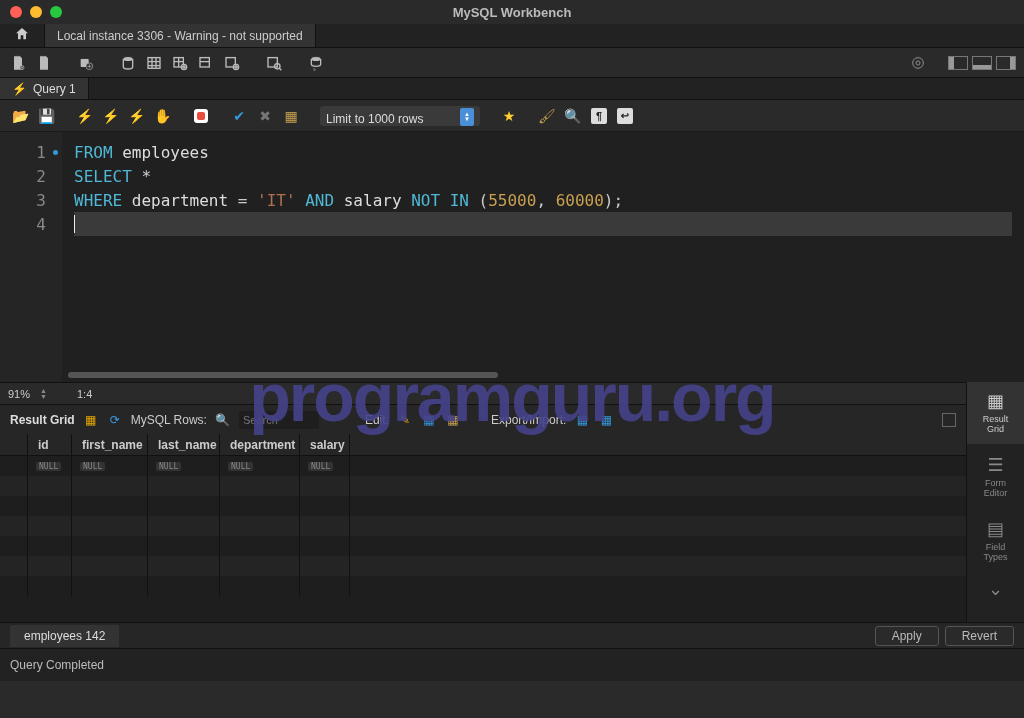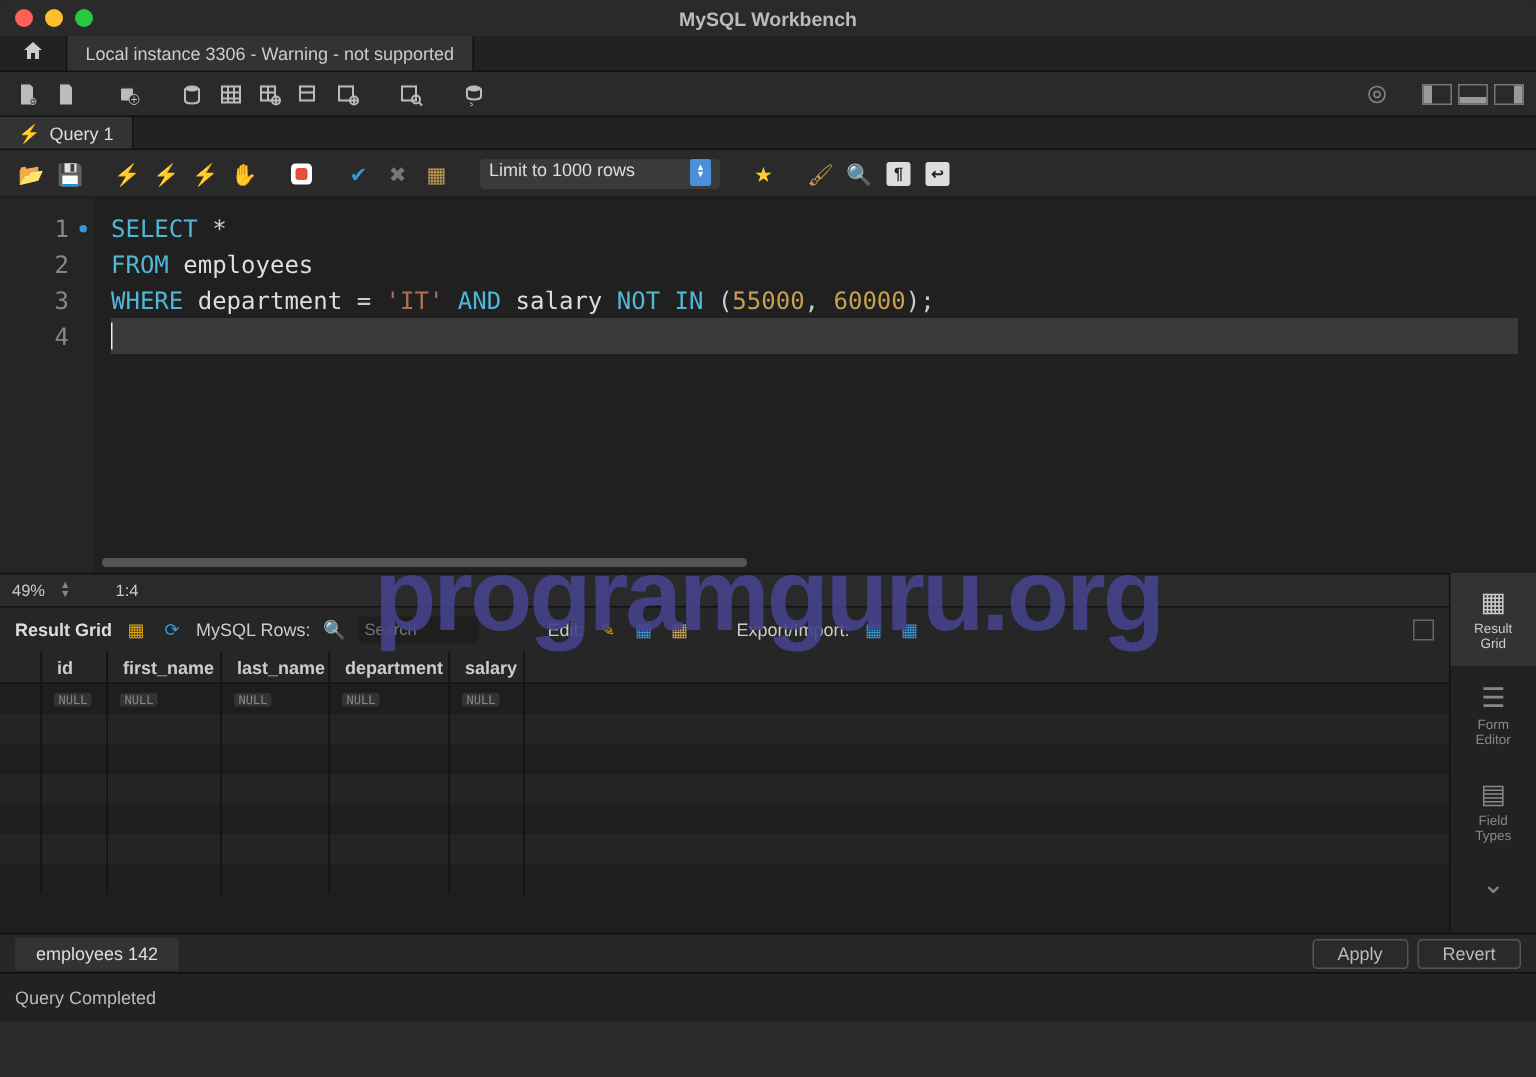--- a/index.html
+++ b/index.html
@@ -115,21 +115,21 @@
   .x-gray { color: #777; }
   .broom { color:#c9a050;}
   .limit-select {
     background: #3a3a3a;
     border: none;
     color: #ddd; font-size: 12px;
     height: 20px;
     padding: 0 6px;
     border-radius: 3px;
     width: 160px;
-    display:flex; align-items:flex-start; justify-content:space-between;
+    display:flex; align-items:flex-end; justify-content:space-between;
   }
   .limit-arrows {
     width: 14px; height: 18px; background:#4a90d9;
     border-radius:2px;
     display:flex;flex-direction:column;align-items:center;justify-content:center;
     font-size:6px;line-height:5px;color:#fff;
   }
   .star-plus { color:#ffcc33;}
   .mag { color:#c9a050;}
   .pilcrow { background:#ddd; color:#222; width:16px;height:16px;border-radius:2px;display:flex;align-items:center;justify-content:center;font-weight:bold;font-size:11px;}
@@ -450,32 +450,32 @@
         <span>2</span>
       </div>
     <div class="ln">
         <span>3</span>
       </div>
     <div class="ln">
         <span>4</span>
       </div>
   </div>
   <div class="code">
+    <div class="line"><span class="kw">FROM</span><span class="id"> employees</span></div>
     <div class="line"><span class="kw">SELECT</span><span class="op"> *</span></div>
-    <div class="line"><span class="kw">FROM</span><span class="id"> employees</span></div>
     <div class="line"><span class="kw">WHERE</span><span class="id"> department </span><span class="op">= </span><span class="str">'IT'</span><span class="kw"> AND</span><span class="id"> salary </span><span class="kw">NOT IN</span><span class="op"> (</span><span class="num">55000</span><span class="op">, </span><span class="num">60000</span><span class="op">);</span></div>
     <div class="line current"><span class="cursor"></span></div>
   </div>
   <div class="editor-hscroll">
     <div class="thumb"></div>
   </div>
 </div>
 
 <div class="zoom-bar">
-  <span>49%</span>
+  <span>91%</span>
   <span class="updown">▲<br>▼</span>
   <span style="width:10px"></span>
   <span>1:4</span>
 </div>
 
 <div style="display:flex;">
   <div style="flex:1;">
 
     <div class="result-toolbar">
       <span class="label">Result Grid</span>

